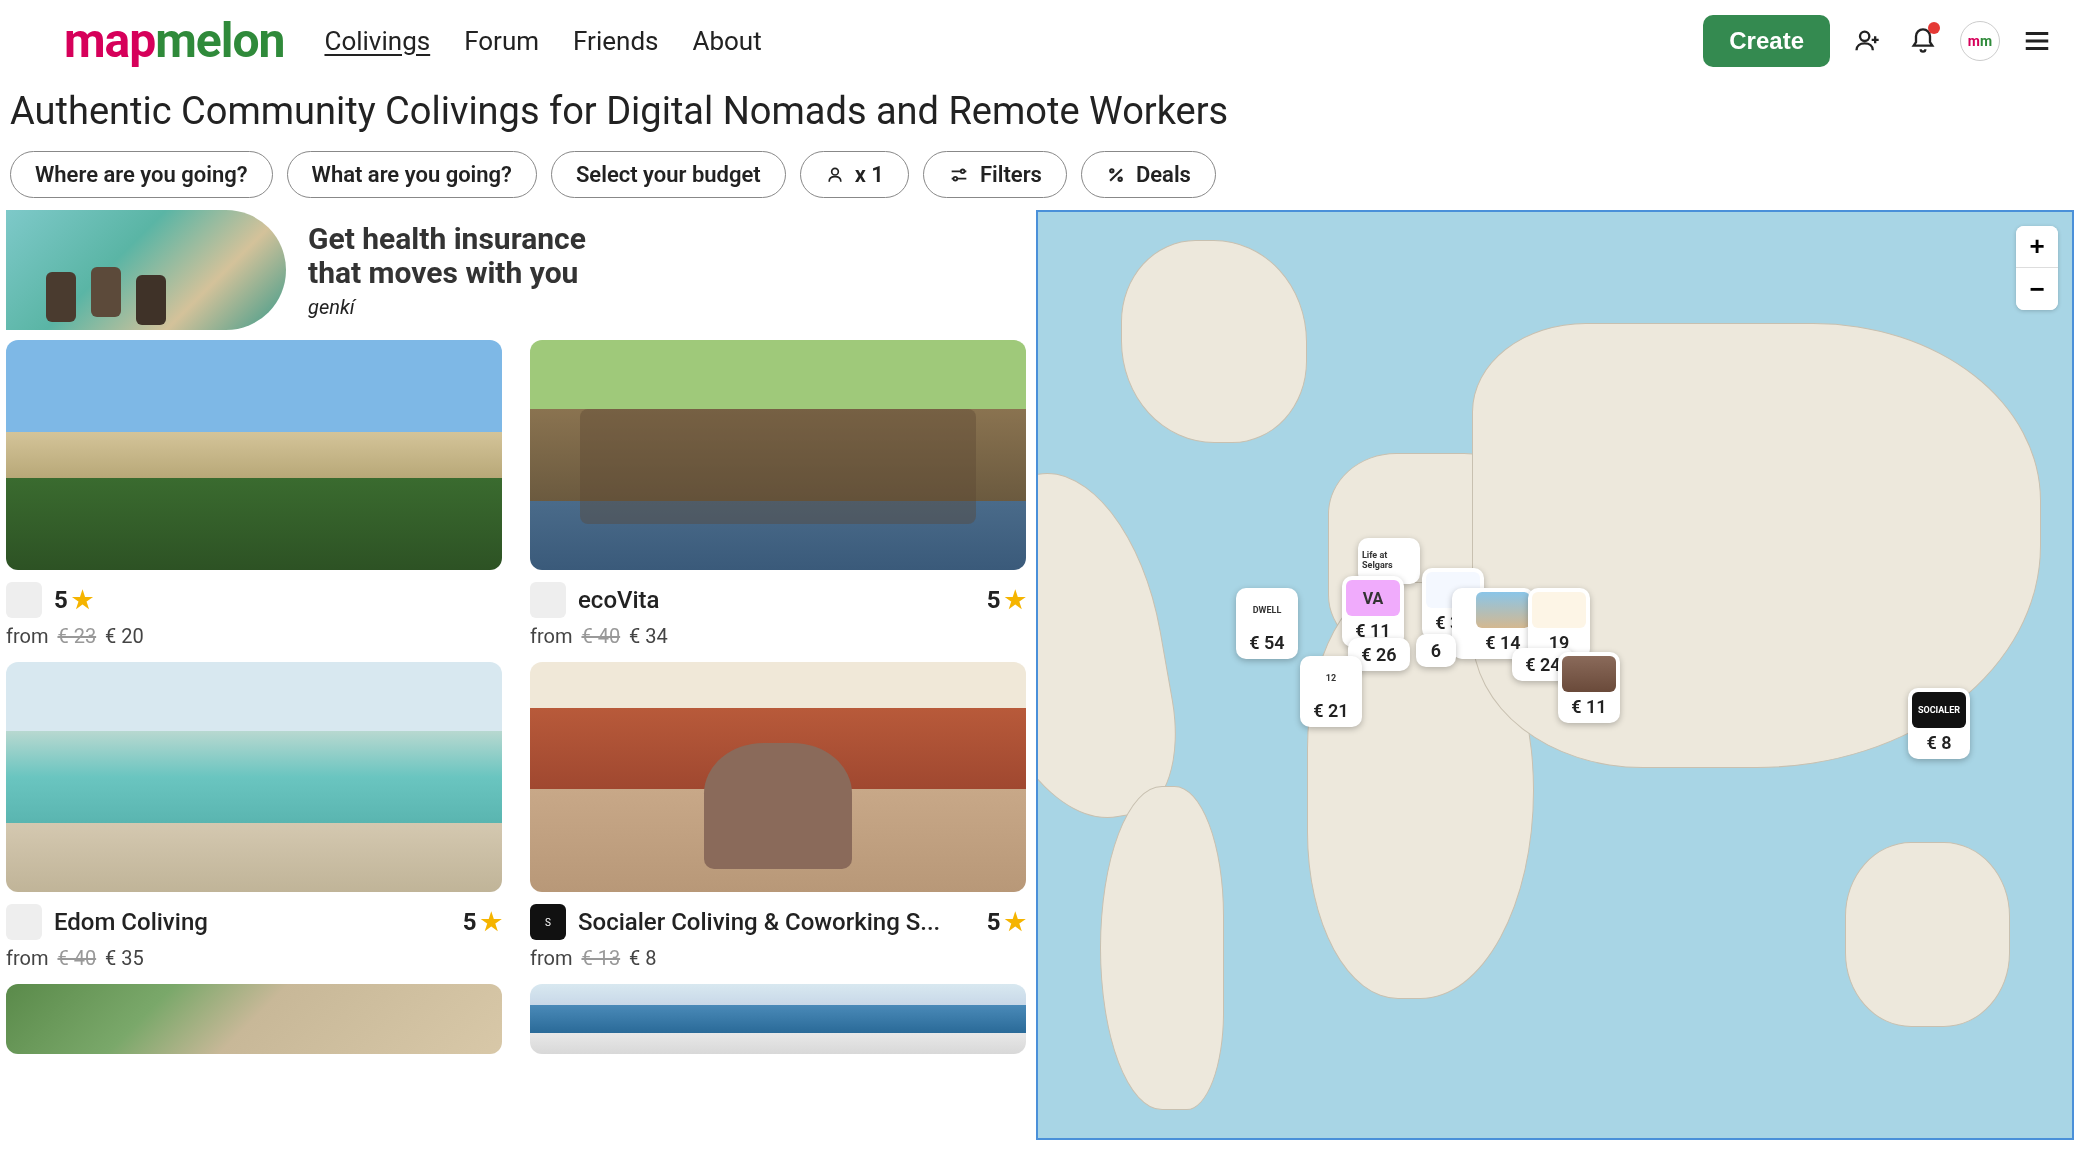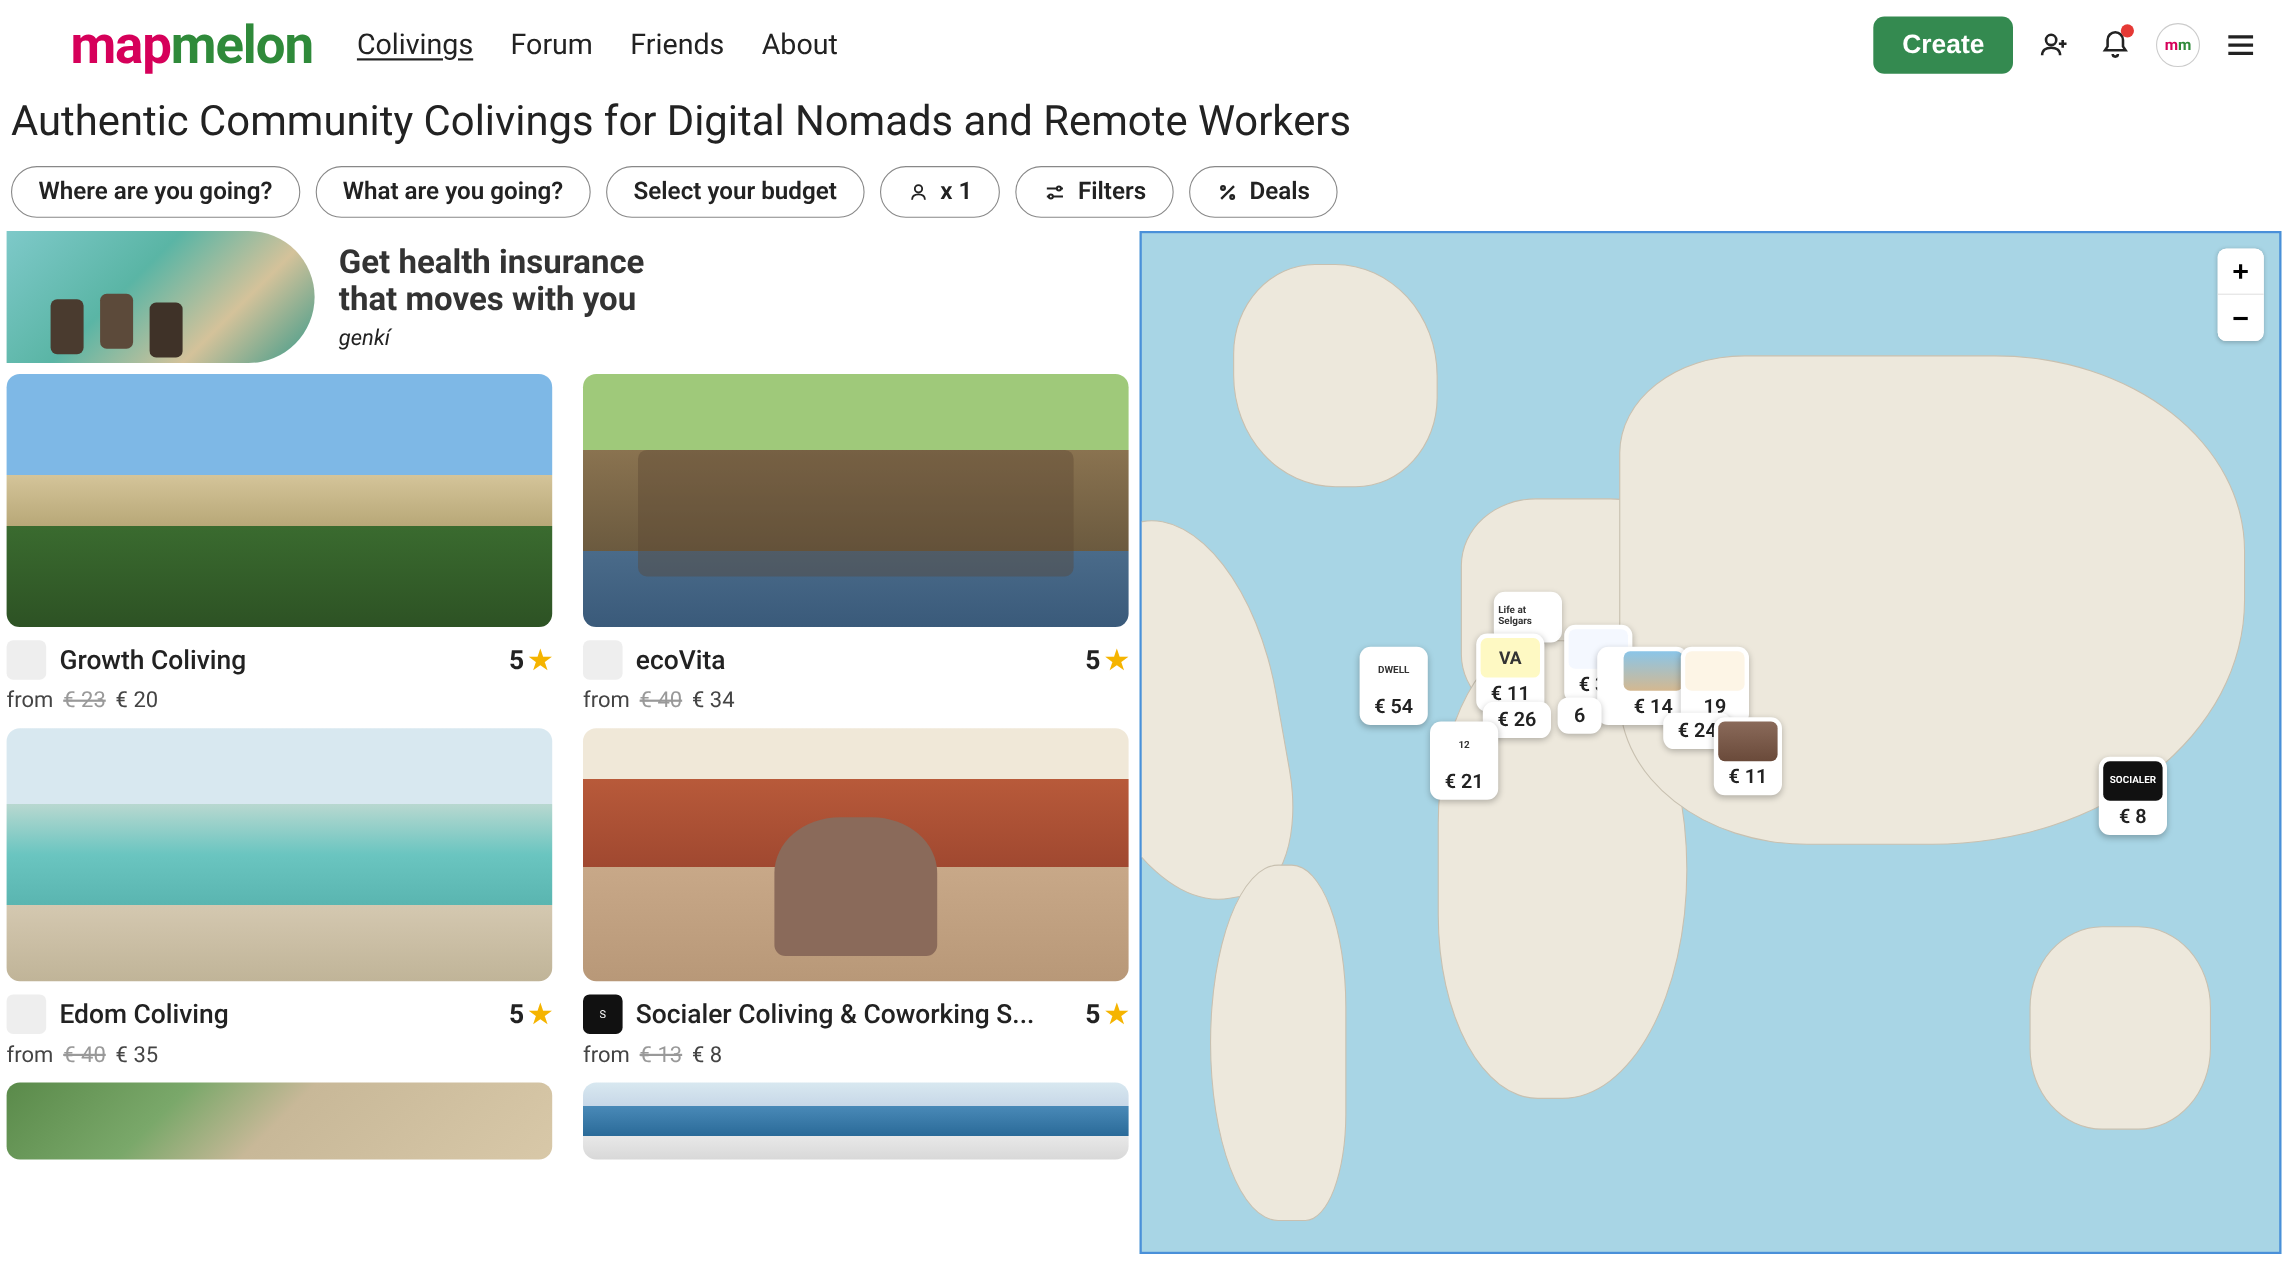--- a/index.html
+++ b/index.html
@@ -158,21 +158,20 @@
         <div class="promo-brand">genkí</div>
       </div>
     </div>
 
     <div class="listings-grid">
 
       <div class="card">
         <div class="card-img img1"></div>
         <div class="card-row">
           <div class="card-logo"></div>
-          <div class="card-name">Growth Coliving</div>
           <div class="card-rating">
               <span>5</span>
               <span class="star">★</span>
             </div>
         </div>
         <div class="card-price">
           <span>from</span>
           <span class="strike">€ 23</span>
           <span>€ 20</span>
         </div>
@@ -257,21 +256,21 @@
     </div>
     <div class="marker" style="top:312px; left:384px;">
       <div class="marker-img" style="background:#f4f8ff;"></div>
       <div class="marker-price">€ 34</div>
     </div>
     <div class="marker" style="top:332px; left:198px;">
       <div class="marker-img" style="background:#fff;">DWELL</div>
       <div class="marker-price">€ 54</div>
     </div>
     <div class="marker" style="top:320px; left:304px;">
-      <div class="marker-img" style="background:#fef9c3; font-size:16px;">VA</div>
+      <div class="marker-img" style="background:#f0abfc; font-size:16px;">VA</div>
       <div class="marker-price">€ 11</div>
     </div>
     <div class="marker" style="top:382px; left:310px;">
       <div class="marker-price">€ 26</div>
     </div>
     <div class="marker" style="top:332px; left:414px;padding-left:24px;">
       <div class="marker-img" style="background:linear-gradient(#8ac5e8,#d4b890);"></div>
       <div class="marker-price">€ 14</div>
     </div>
     <div class="marker" style="top:332px; left:490px;">

